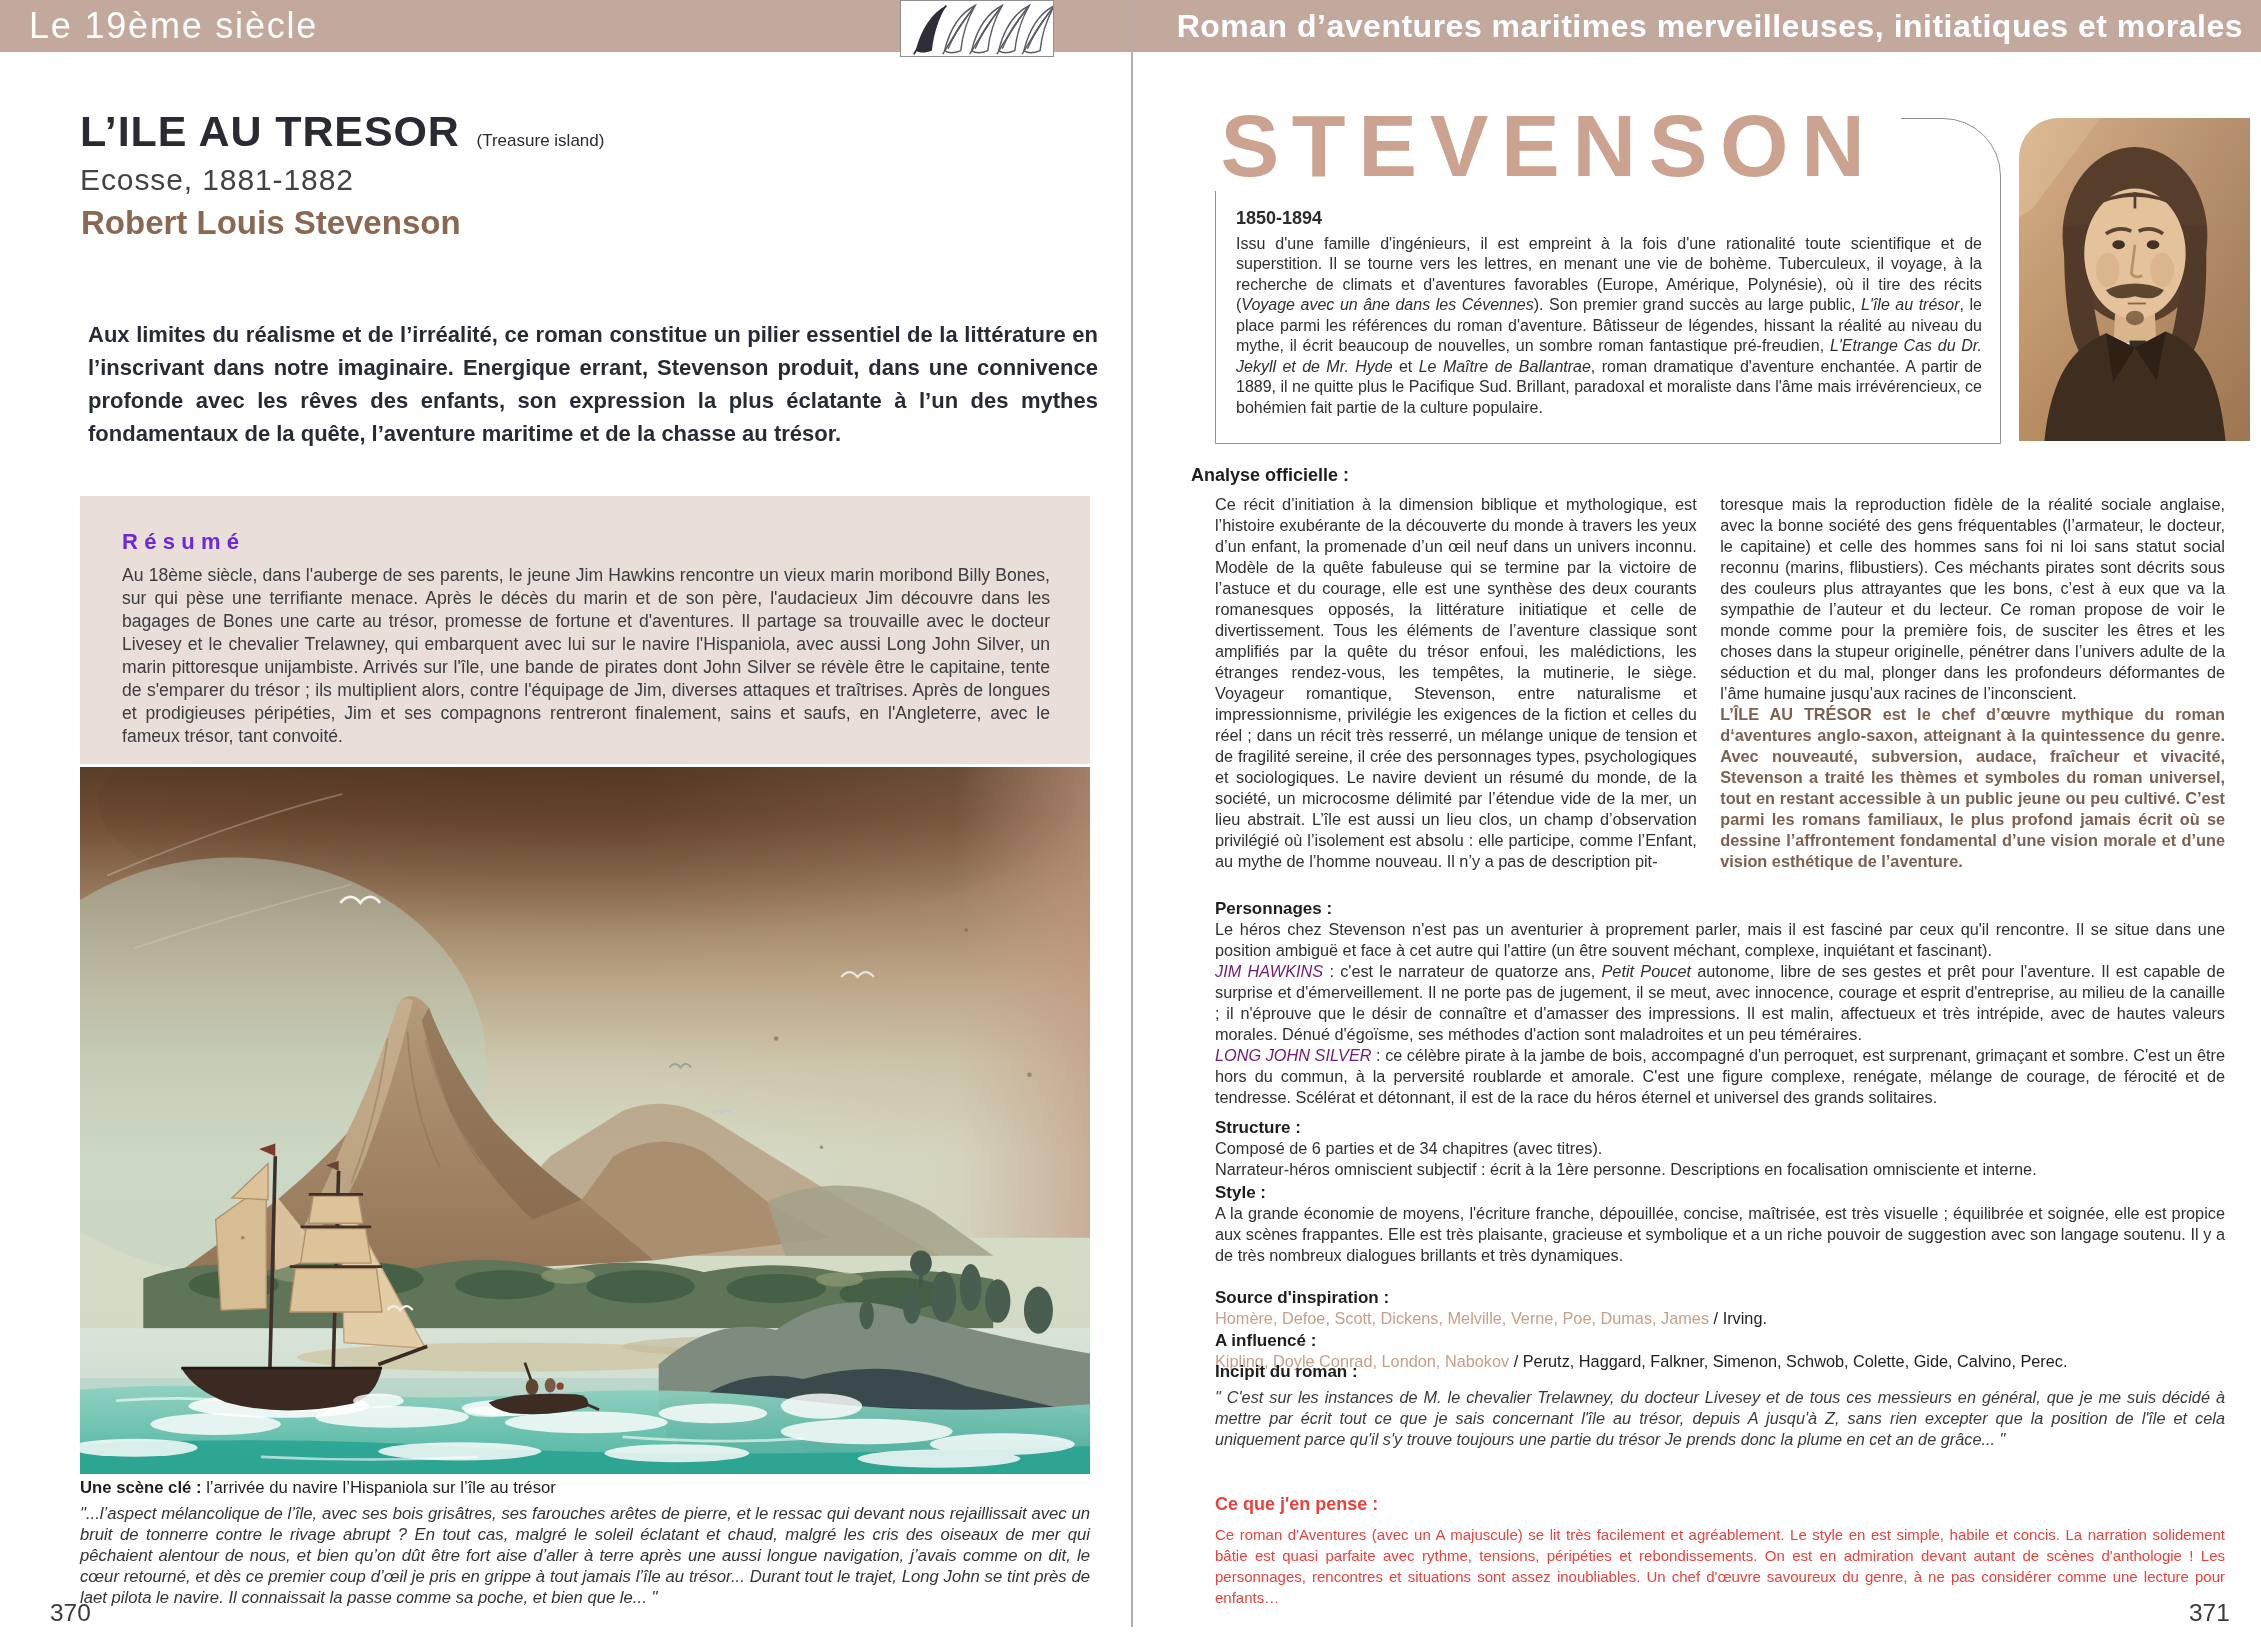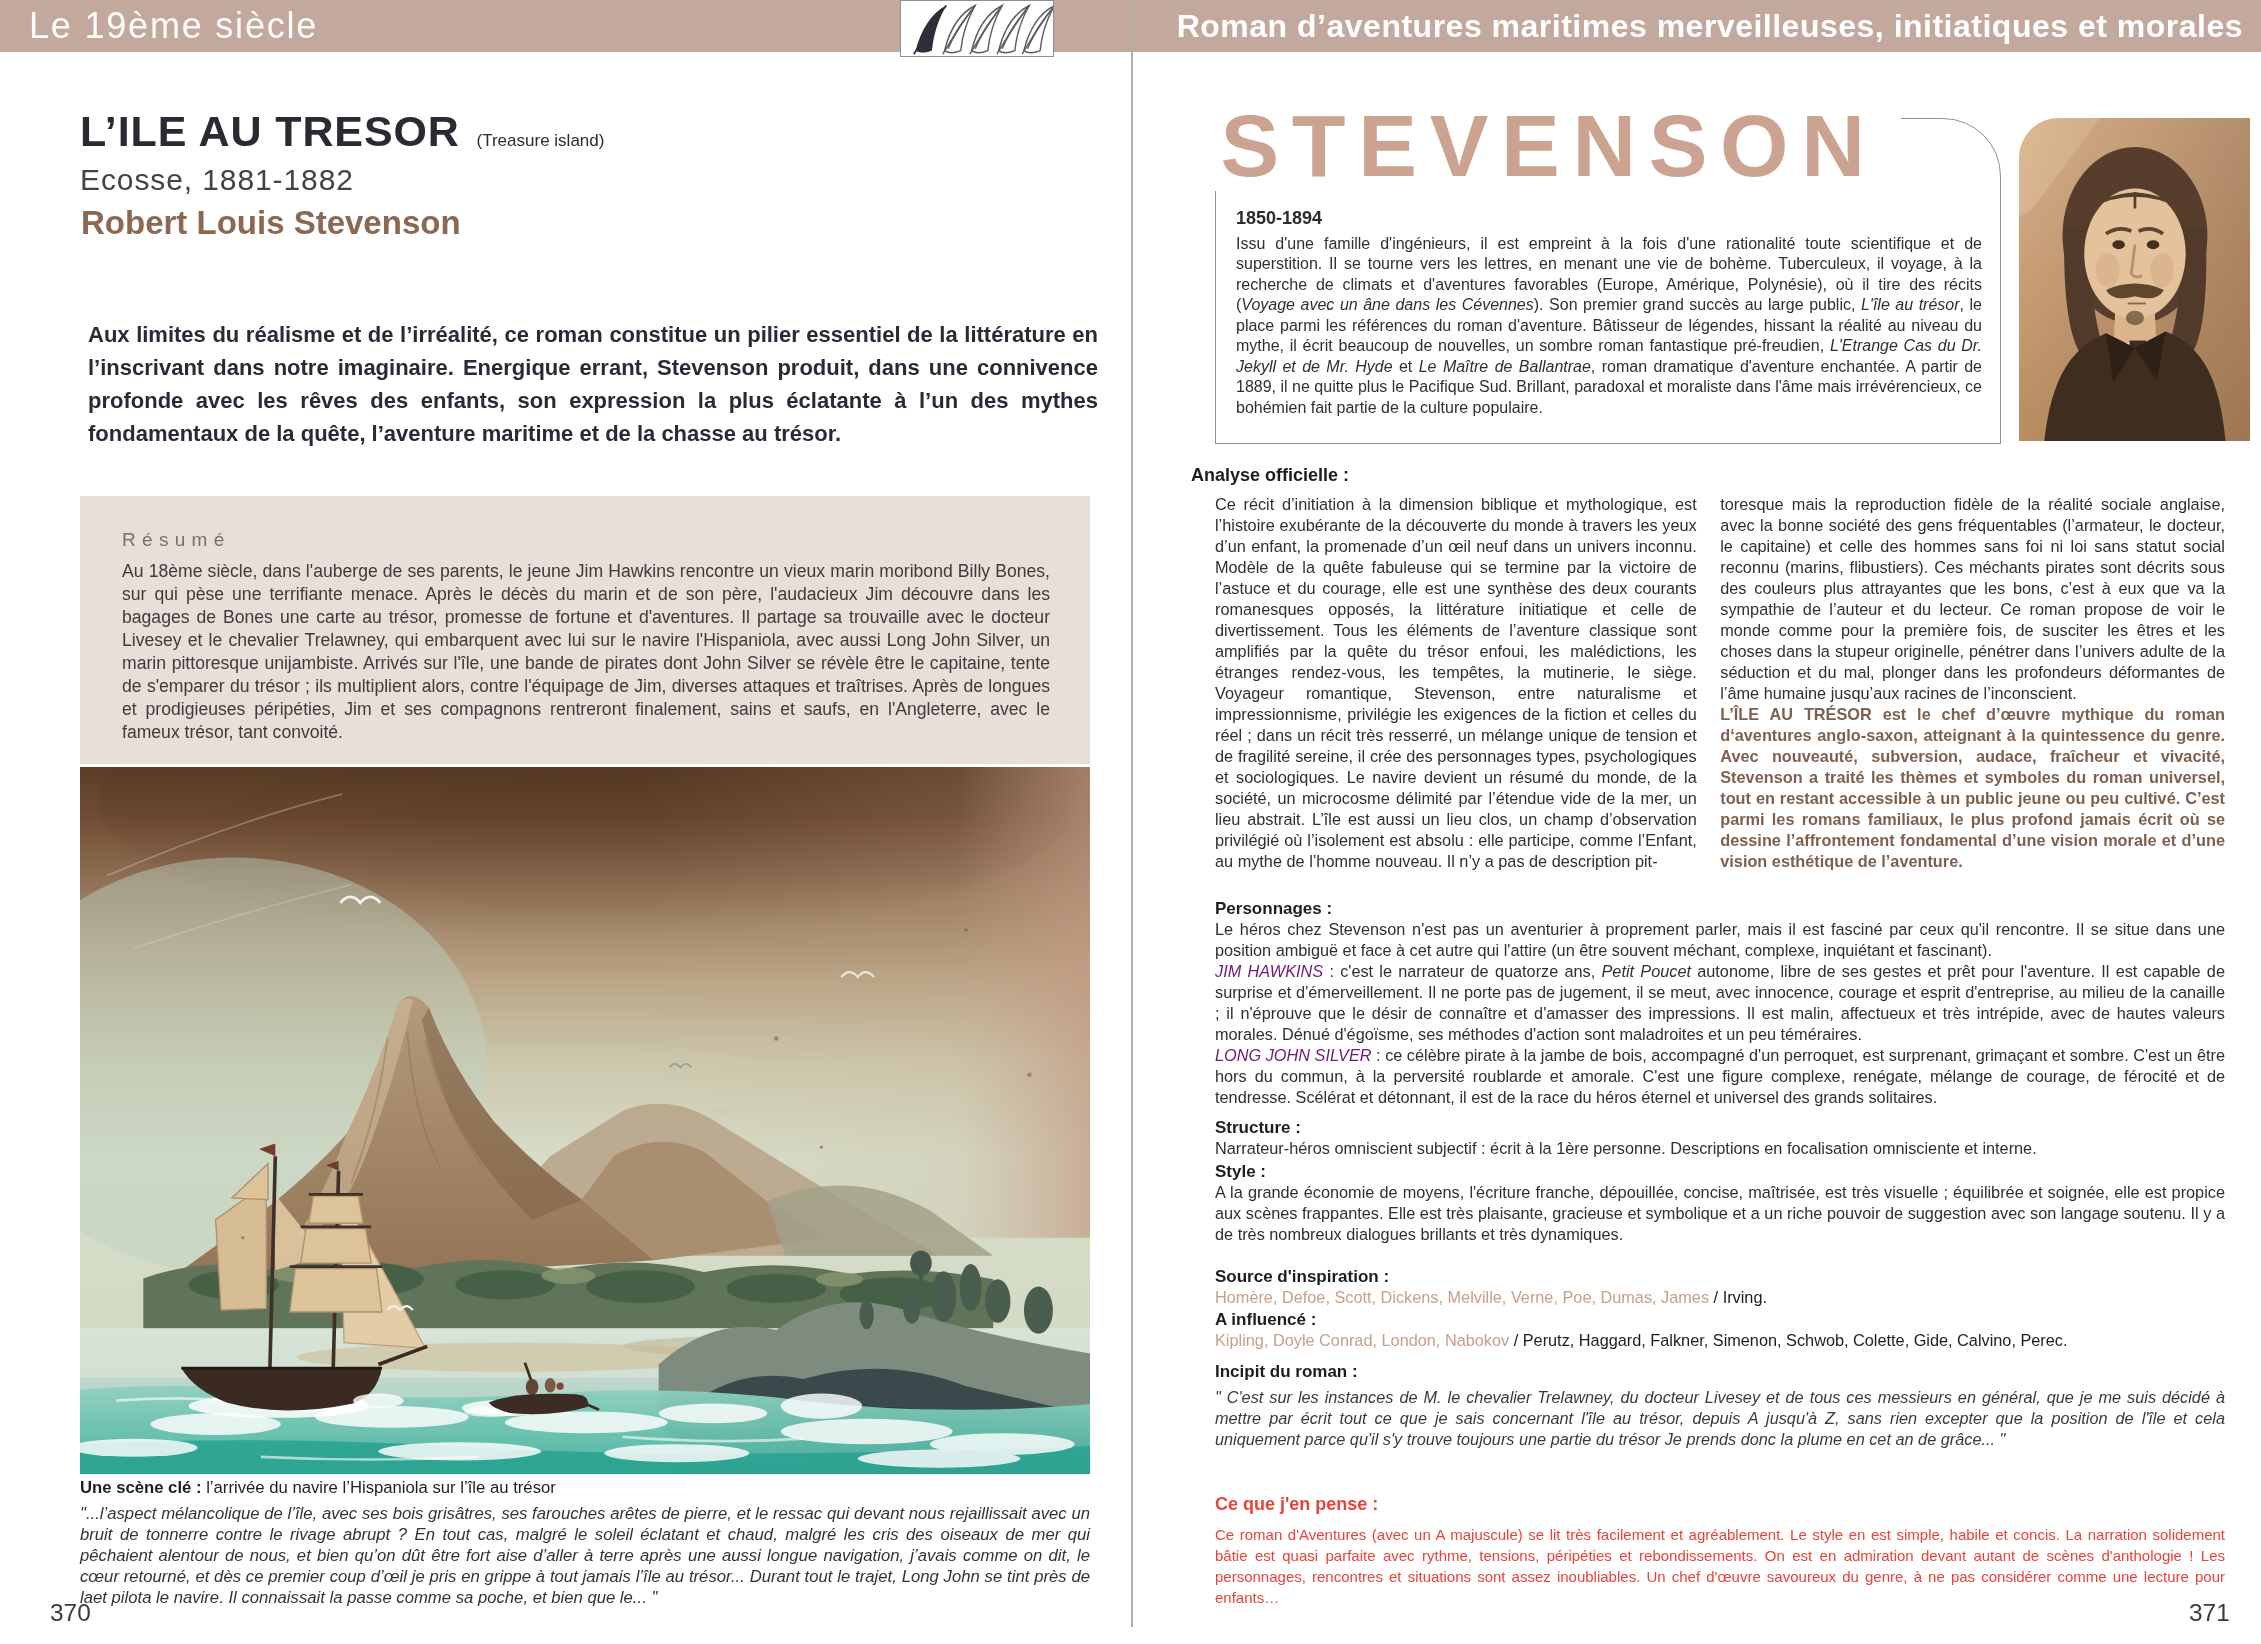--- a/index.html
+++ b/index.html
@@ -21,21 +21,21 @@
   
   .title-line{position:absolute;left:80px;top:107px;white-space:nowrap;}
   .book-title{font-size:43px;font-weight:800;color:#2a2a33;letter-spacing:0.9px;}
   .book-title-sub{font-size:17px;font-weight:400;color:#2a2a33;margin-left:12.7px;}
   .origin{position:absolute;left:80px;top:163px;font-size:30px;font-weight:300;color:#434343;letter-spacing:0.9px;}
   .author{position:absolute;left:81px;top:204px;font-size:33px;font-weight:700;color:#8a6852;}
   .intro{position:absolute;left:80px;top:318px;width:1010px;font-size:22px;font-weight:700;
         line-height:33px;text-align:justify;color:#262b36;margin-left:8px;}
   .resume-box{position:absolute;left:80px;top:496px;width:1010px;height:268px;background:#e9ded8;
         box-sizing:border-box;padding:33px 40px 0 42px;}
-  .resume-title{font-size:19px;font-weight:400;letter-spacing:6.3px;color:#737373;}
+  .resume-title{font-size:22px;font-weight:700;letter-spacing:6.3px;color:#6d28d9;}
   .resume-text{margin-top:9px;font-size:17.6px;line-height:23px;color:#3c3c3c;text-align:justify;}
   .painting{position:absolute;left:80px;top:767px;width:1010px;height:707px;}
   .painting svg{display:block;width:100%;height:100%;}
   .scene-block{position:absolute;left:80px;top:1478px;width:1010px;}
   .scene-caption{font-size:16.7px;color:#1e1e1e;}
   .scene-caption .lbl{font-weight:700;}
   .scene-quote{margin-top:4.5px;font-size:16.7px;font-style:italic;line-height:21px;
         color:#333;text-align:justify;}
   .pageno{font-size:24.4px;color:#3a3a3a;}
   .pageno.l{position:absolute;left:50px;top:1599px;}
@@ -377,20 +377,21 @@
 
   <div class="characters">
     <div class="sec-h">Personnages :</div>
     <p class="body-t">Le héros chez Stevenson n'est pas un aventurier à proprement parler, mais il est fasciné par ceux qu'il rencontre. Il se situe dans une position ambiguë et face à cet autre qui l'attire (un être souvent méchant, complexe, inquiétant et fascinant).</p>
     <p class="body-t"><span class="char-name">JIM HAWKINS</span><span> : c'est le narrateur de quatorze ans, <i>Petit Poucet</i> autonome, libre de ses gestes et prêt pour l'aventure. Il est capable de surprise et d'émerveillement. Il ne porte pas de jugement, il se meut, avec innocence, courage et esprit d'entreprise, au milieu de la canaille ; il n'éprouve que le désir de connaître et d'amasser des impressions. Il est malin, affectueux et très intrépide, avec de hautes valeurs morales. Dénué d'égoïsme, ses méthodes d'action sont maladroites et un peu téméraires.</span></p>
     <p class="body-t"><span class="char-name">LONG JOHN SILVER</span><span> : ce célèbre pirate à la jambe de bois, accompagné d'un perroquet, est surprenant, grimaçant et sombre. C'est un être hors du commun, à la perversité roublarde et amorale. C'est une figure complexe, renégate, mélange de courage, de férocité et de tendresse. Scélérat et détonnant, il est de la race du héros éternel et universel des grands solitaires.</span></p>
   </div>
 
   <div class="details">
     <div class="sec-h">Structure :</div>
+    <div class="line">Composé de 6 parties et de 34 chapitres (avec titres).</div>
     <div class="line">Narrateur-héros omniscient subjectif : écrit à la 1ère personne. Descriptions en focalisation omnisciente et interne.</div>
     <div class="sec-h mt-s">Style :</div>
     <div class="body-t">A la grande économie de moyens, l'écriture franche, dépouillée, concise, maîtrisée, est très visuelle ; équilibrée et soignée, elle est propice aux scènes frappantes. Elle est très plaisante, gracieuse et symbolique et a un riche pouvoir de suggestion avec son langage soutenu. Il y a de très nombreux dialogues brillants et très dynamiques.</div>
     <div class="sec-h mt">Source d'inspiration :</div>
     <div class="names-line"><span class="tan">Homère, Defoe, Scott, Dickens, Melville, Verne, Poe, Dumas, James</span><span> / Irving.</span></div>
     <div class="sec-h mt-s">A influencé :</div>
     <div class="names-line"><span class="tan">Kipling, Doyle  Conrad, London, Nabokov</span><span> / Perutz, Haggard, Falkner, Simenon, Schwob, Colette, Gide, Calvino, Perec.</span></div>
   </div>
 
   <div class="incipit">

